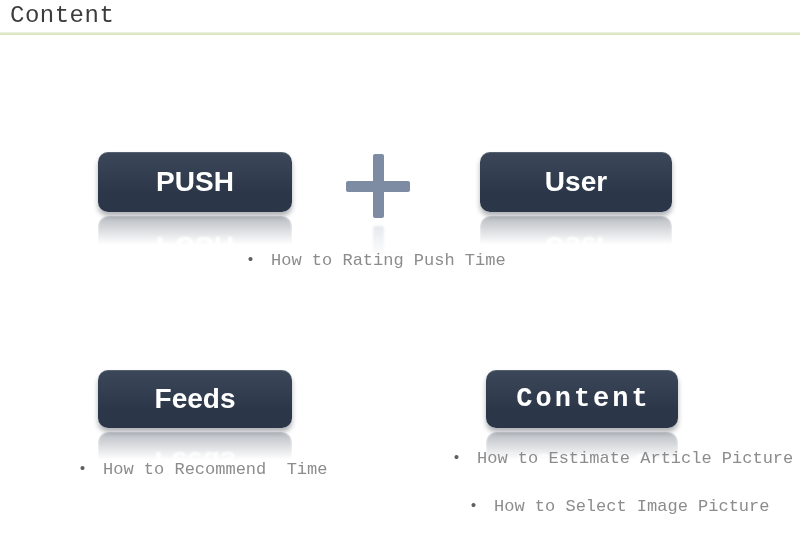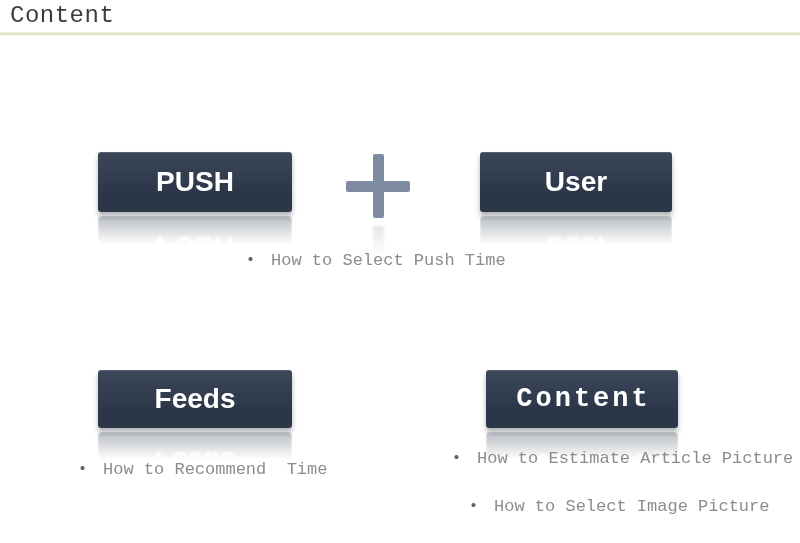--- a/index.html
+++ b/index.html
@@ -13,21 +13,21 @@
     position:absolute;left:10px;top:2px;
     font-size:24px;color:#3c3c3c;letter-spacing:0.5px;
     font-family:"Liberation Mono", monospace;
   }
   .divider{
     position:absolute;left:0;top:32px;width:800px;height:3px;
     background:linear-gradient(to bottom,#eef3e2,#d3e0b4);
   }
 
   .btn{
-    position:absolute;border-radius:3px;
+    position:absolute;border-radius:10px;
     background:linear-gradient(#3c4859,#2b3748 70%);
     color:#ffffff;display:flex;align-items:center;justify-content:center;
     box-shadow:0 4px 5px rgba(30,35,45,0.35), inset 0 1px 0 rgba(255,255,255,0.14);
   }
   .btn-sans{font-family:"Liberation Sans", sans-serif;font-weight:bold;font-size:28px;}
   .btn-mono{font-family:"Liberation Mono", monospace;font-weight:bold;font-size:27px;letter-spacing:3px;text-indent:3px;}
 
   #btn-push   {left:98px; top:152px;width:194px;height:60px;}
   #btn-user   {left:480px;top:152px;width:192px;height:60px;}
   #btn-feeds  {left:98px; top:370px;width:194px;height:58px;}
@@ -80,21 +80,21 @@
   <div class="plus reflection" id="plus-refl">
     <div class="bar-v"></div>
     <div class="bar-h"></div>
   </div>
 
   <div class="btn btn-sans" id="btn-user">User</div>
   <div class="btn btn-sans reflection" id="refl-user">User</div>
 
   <div class="bullet-row" id="bullet-push">
     <span class="bullet-dot">•</span>
-    <span>How to Select Push Time</span>
+    <span>How to Rating Push Time</span>
   </div>
 
   <div class="btn btn-sans" id="btn-feeds">Feeds</div>
   <div class="btn btn-sans reflection" id="refl-feeds">Feeds</div>
 
   <div class="bullet-row" id="bullet-feeds">
     <span class="bullet-dot">•</span>
     <span>How to Recommend  Time</span>
   </div>
 

